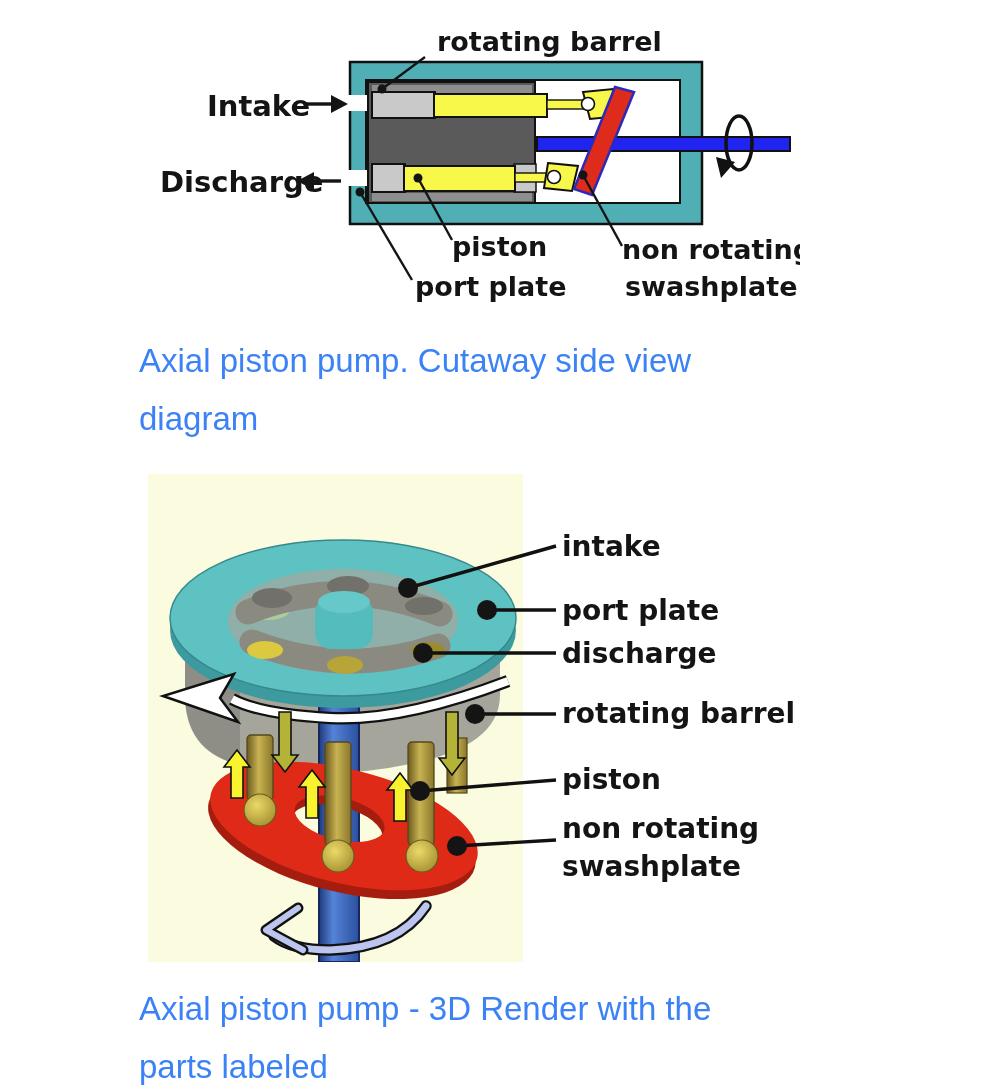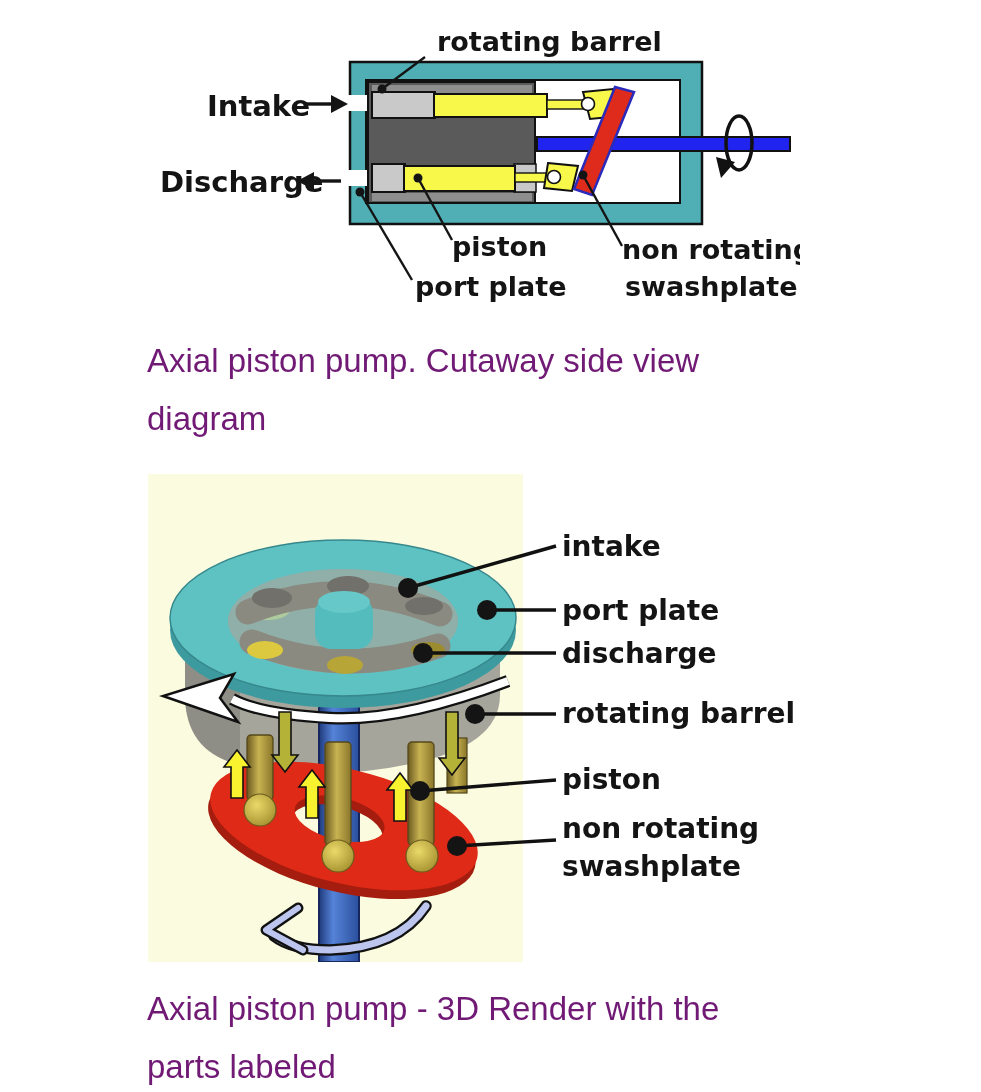--- a/index.html
+++ b/index.html
@@ -11,22 +11,22 @@
   .dlabel {
     font-family:"DejaVu Sans", sans-serif; font-weight:700;
     font-size:27px; fill:#141414;
   }
   .dlabel-io { font-size:29px; }
   .dlabel3d { font-size:28px; }
   .leader { stroke:#141414; stroke-width:2.4; fill:none; }
   .leader3d { stroke:#111111; stroke-width:3.4; fill:none; }
   .dot { fill:#141414; }
   .caption {
-    position:absolute; left:147px; width:580px;
-    font-size:33px; line-height:58px; color:#701a75; font-weight:400;
+    position:absolute; left:139px; width:580px;
+    font-size:33px; line-height:58px; color:#3b82f6; font-weight:400;
   }
 </style>
 </head>
 <body>
 
 <div class="page">
 
   <svg class="fig" style="left:140px; top:15px;" width="660" height="290" viewBox="140 15 660 290">
 
     <rect x="350" y="62" width="352" height="162" stroke="#111" stroke-width="2.5" fill="#4fafb5"></rect>

